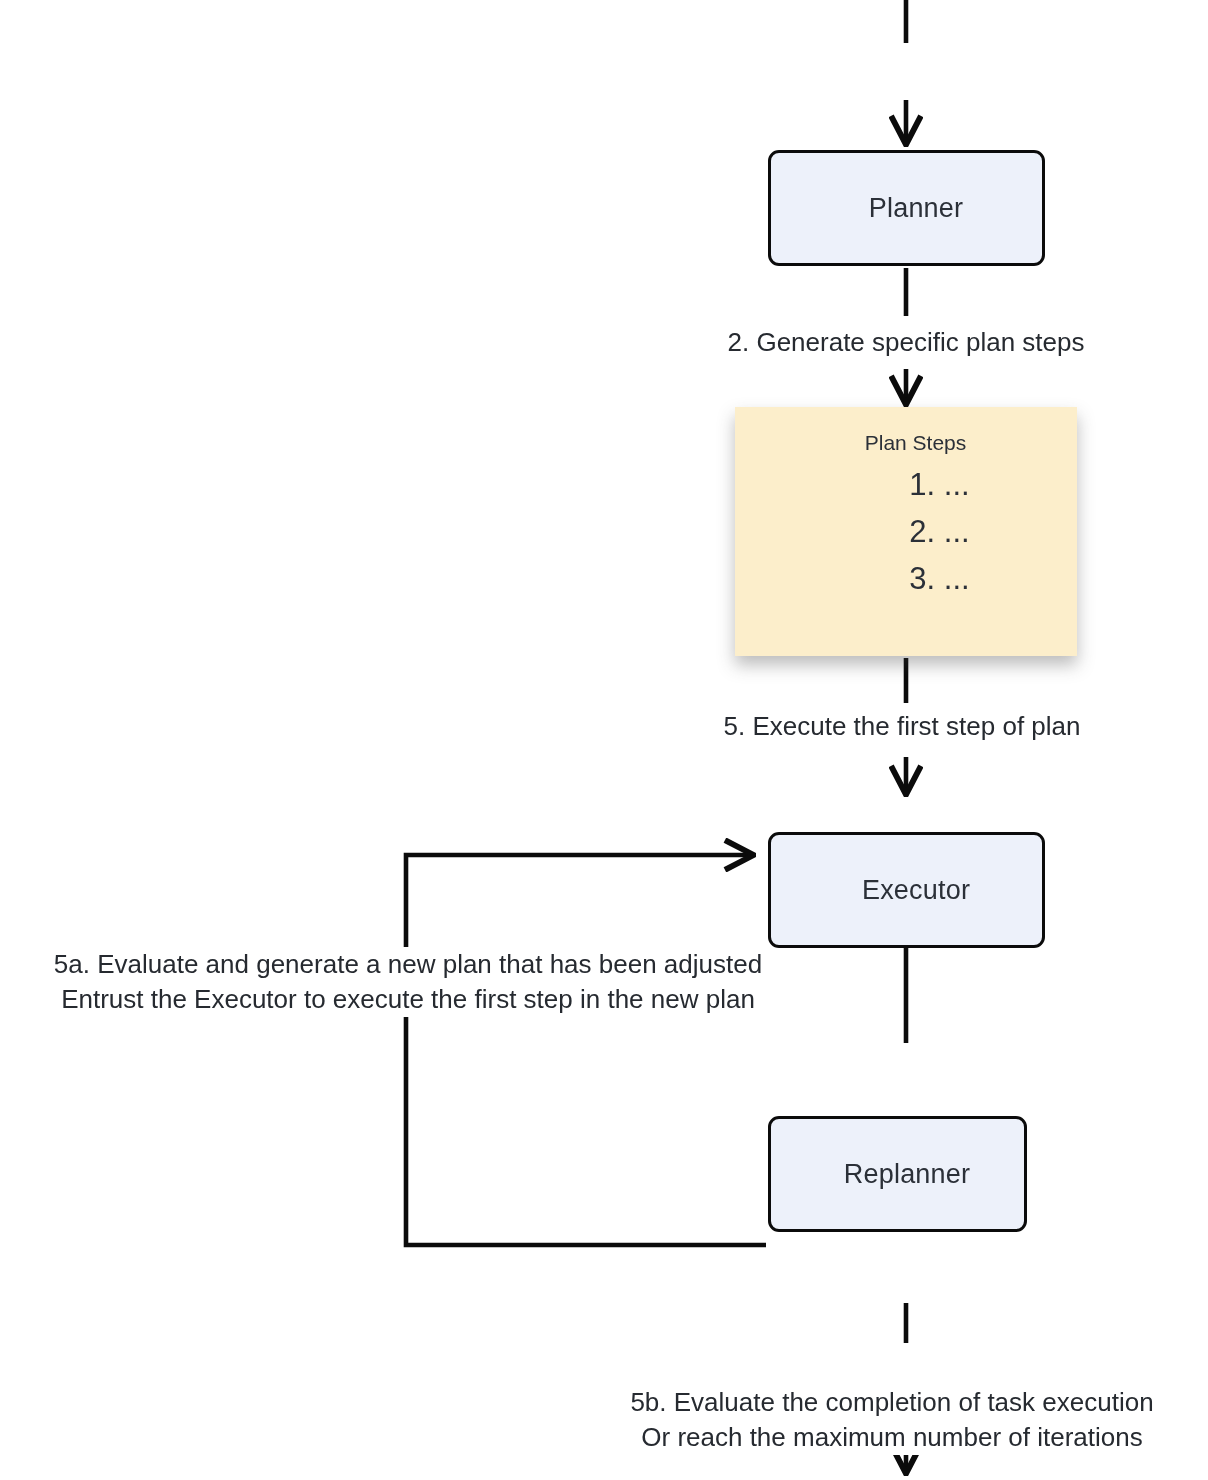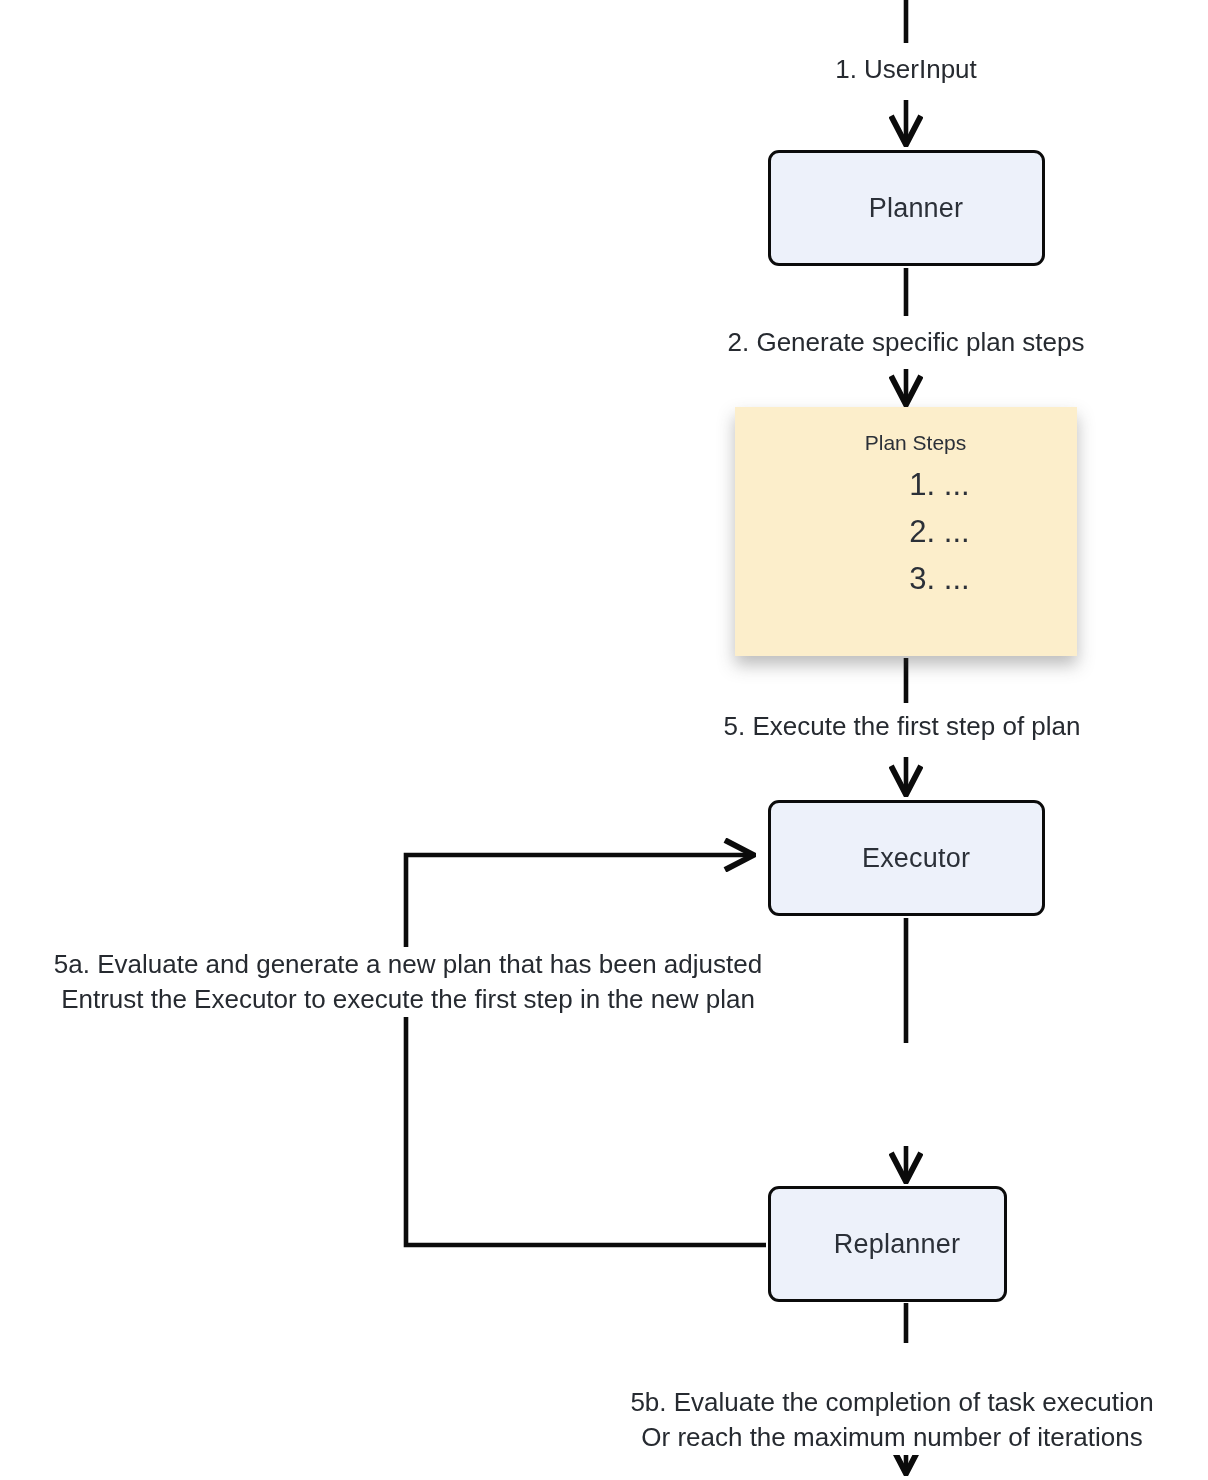--- a/index.html
+++ b/index.html
@@ -118,21 +118,20 @@
       <line x1="906" y1="1146" x2="906" y2="1180" marker-end="url(#ah)"></line>
 
       <path d="M 766 1245 L 406 1245 L 406 855 L 752 855" marker-end="url(#ah)"></path>
 
       <line x1="906" y1="1303" x2="906" y2="1343"></line>
 
       <line x1="906" y1="1424" x2="906" y2="1472" marker-end="url(#ah)"></line>
     </g>
   </svg>
 
-  <div class="edge-label" style="left:756px; top:52px; width:300px;">1. UserInput</div>
 
   <div class="edge-label" style="left:656px; top:325px; width:500px;">2. Generate specific plan steps</div>
 
   <div class="edge-label" style="left:652px; top:709px; width:500px;">5. Execute the first step of plan</div>
 
 
   <div class="edge-label" style="left:2px; top:947px; width:812px;">5a. Evaluate and generate a new plan that has been adjusted
 Entrust the Executor to execute the first step in the new plan</div>
 
   <div class="edge-label" style="left:578px; top:1345px; width:628px;margin-top:40px;">5b. Evaluate the completion of task execution
@@ -144,21 +143,21 @@
 
   <div class="node node-note" style="left:735px; top:407px; width:342px; height:249px;">
     <span class="note-title">Plan Steps</span>
     <span class="note-steps">
       <span class="note-step">1. ...</span>
       <span class="note-step">2. ...</span>
       <span class="note-step">3. ...</span>
     </span>
   </div>
 
-  <div class="node node-proc" style="left:768px; top:800px; width:277px; height:116px;">
+  <div class="node node-proc" style="left:768px; top:832px; width:277px; height:116px;">
     <span class="node-label">Executor</span>
   </div>
 
-  <div class="node node-proc" style="left:768px; top:1186px; width:239px; height:116px;">
+  <div class="node node-proc" style="left:768px; top:1116px; width:259px; height:116px;">
     <span class="node-label">Replanner</span>
   </div>
 
 </div>
 
 </body></html>

